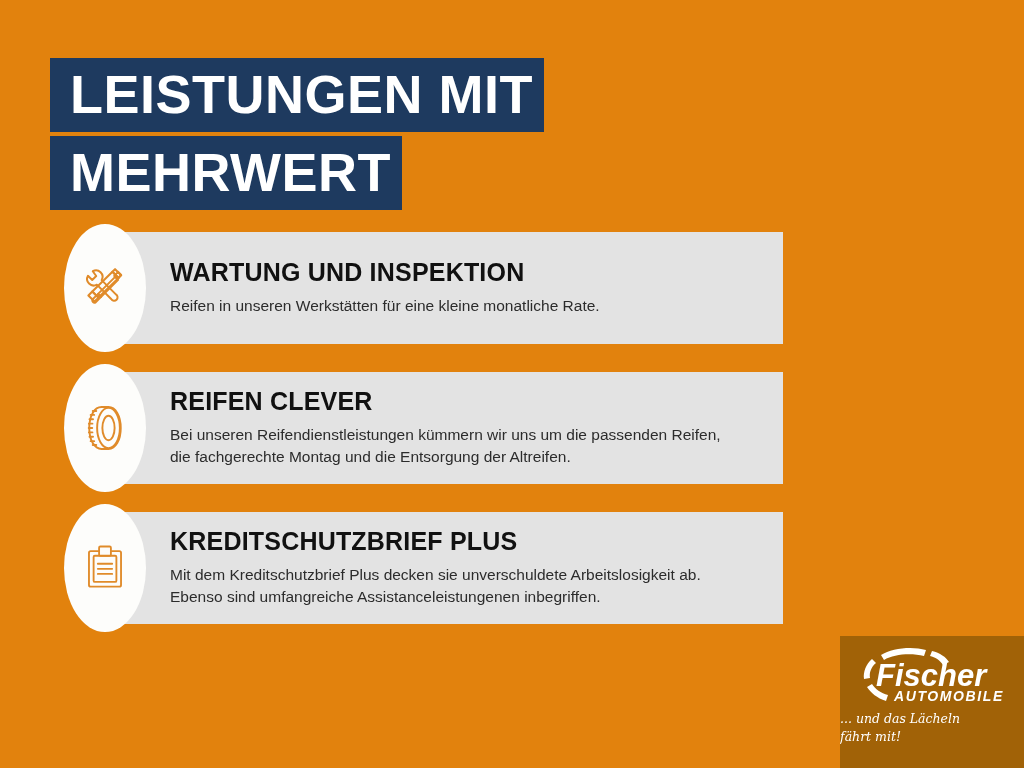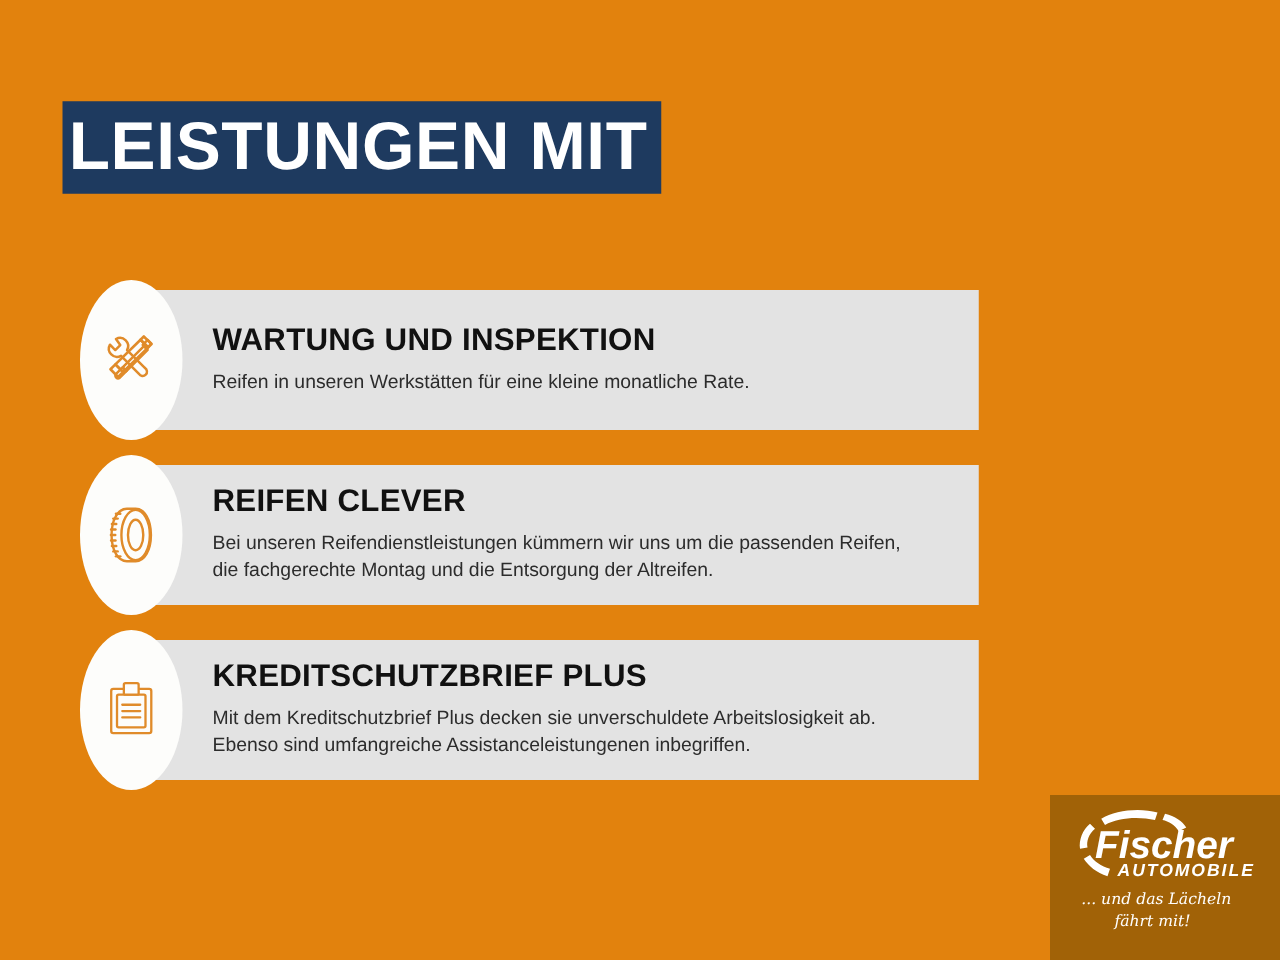--- a/index.html
+++ b/index.html
@@ -23,24 +23,23 @@
     width: 700px;
   }
   .headline-line {
     display: inline-block;
     background: #1e3a5f;
     color: #ffffff;
     font-size: 54px;
     font-weight: bold;
     letter-spacing: 0.5px;
     line-height: 1.0;
-    padding: 9px 11px 11px 5px;
+    padding: 9px 11px 11px 20px;
     white-space: nowrap;
     text-transform: uppercase;
-    margin-top: 23px;
   }
   .headline-row { display: block; margin-bottom: 4px; }
 
   
   #cards {
     position: absolute;
     left: 0;
     top: 232px;
     width: 1024px;
   }
@@ -116,38 +115,41 @@
     left: 10px;
     top: 8px;
     width: 168px;
     height: 64px;
   }
   #logo-tagline {
     position: absolute;
     left: 0;
     top: 74px;
     width: 184px;
-    text-align: center;
+    text-align: left;
     padding-right: 14px;
     box-sizing: border-box;
     color: #ffffff;
     font-family: "DejaVu Serif", serif;
     font-style: italic;
     font-size: 12.5px;
     line-height: 1.45;
   }
   #logo-tagline .t1 { display: block; }
   #logo-tagline .t2 { display: block; padding-right: 6px; }
 </style>
 </head>
 <body>
 
 <div id="headline">
   <span class="headline-row">
     <span class="headline-line">LEISTUNGEN MIT</span>
+  </span>
+  <span class="headline-row">
+    <span class="headline-line">MEHRWERT</span>
   </span>
 </div>
 
 <div id="cards">
 
   <div class="card">
     <div class="card-panel"></div>
     <div class="card-icon-circle">
       <svg width="56" height="56" viewBox="0 0 64 64" fill="none" stroke="#e08b2a" stroke-width="2.4" stroke-linecap="round" stroke-linejoin="round">
 

